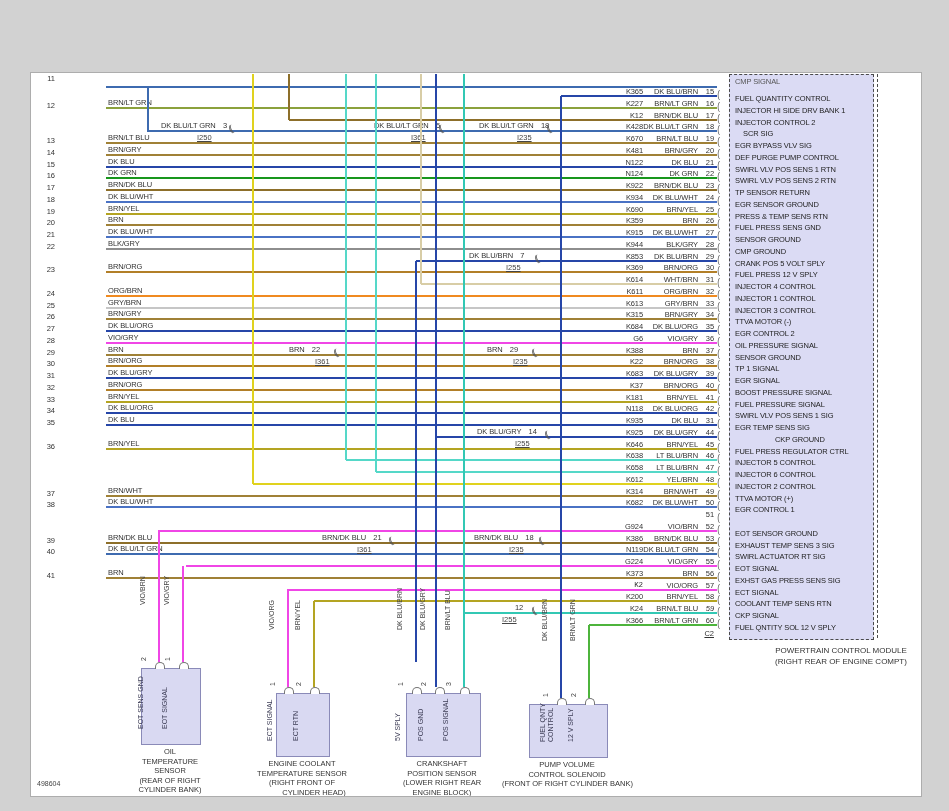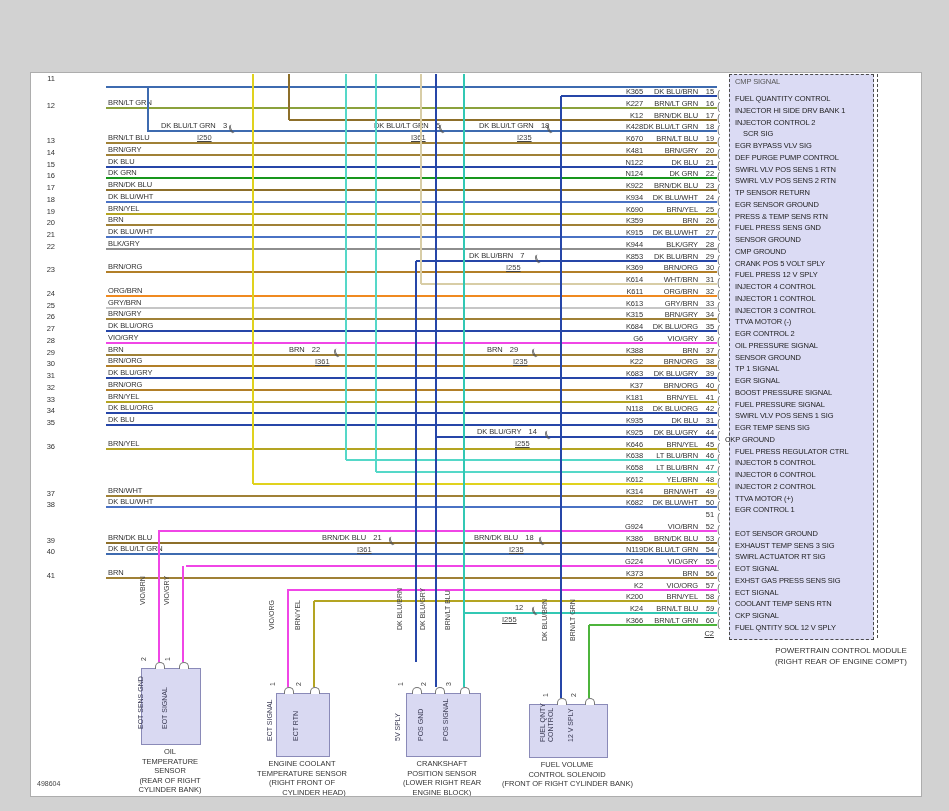--- a/index.html
+++ b/index.html
@@ -211,21 +211,21 @@
       <div class="lblR" style="right: 278px; top: 343px;">K935</div>
       <div class="lblR" style="right: 223px; top: 343px;">DK BLU</div>
       <div class="lblR" style="right: 207px; top: 343px;">31</div>
       <div class="brk" style="left: 686px; top: 346px;">(</div>
       <div class="sig" style="left: 704px; top: 350px;">EGR TEMP SENS SIG</div>
       <div class="hw" style="left: 405px; top: 362.75px; width: 281px; background: rgb(38, 70, 168);"></div>
       <div class="lblR" style="right: 278px; top: 354.75px;">K925</div>
       <div class="lblR" style="right: 223px; top: 354.75px;">DK BLU/GRY</div>
       <div class="lblR" style="right: 207px; top: 354.75px;">44</div>
       <div class="brk" style="left: 686px; top: 357.75px;">(</div>
-      <div class="sig" style="left: 694px; top: 361.75px;">CKP GROUND</div>
+      <div class="sig" style="left: 744px; top: 361.75px;">CKP GROUND</div>
       <div class="hw" style="left: 75px; top: 374.5px; width: 611px; background: rgb(180, 164, 34);"></div>
       <div class="lblR" style="right: 278px; top: 366.5px;">K646</div>
       <div class="lblR" style="right: 223px; top: 366.5px;">BRN/YEL</div>
       <div class="lblR" style="right: 207px; top: 366.5px;">45</div>
       <div class="brk" style="left: 686px; top: 369.5px;">(</div>
       <div class="sig" style="left: 704px; top: 373.5px;">FUEL PRESS REGULATOR CTRL</div>
       <div class="hw" style="left: 315px; top: 386.25px; width: 371px; background: rgb(85, 216, 200);"></div>
       <div class="lblR" style="right: 278px; top: 378.25px;">K638</div>
       <div class="lblR" style="right: 223px; top: 378.25px;">LT BLU/BRN</div>
       <div class="lblR" style="right: 207px; top: 378.25px;">46</div>
@@ -281,21 +281,21 @@
       <div class="lblR" style="right: 207px; top: 484px;">55</div>
       <div class="brk" style="left: 686px; top: 487px;">(</div>
       <div class="sig" style="left: 704px; top: 491px;">EOT SIGNAL</div>
       <div class="hw" style="left: 75px; top: 503.75px; width: 611px; background: rgb(160, 129, 54);"></div>
       <div class="lblR" style="right: 278px; top: 495.75px;">K373</div>
       <div class="lblR" style="right: 223px; top: 495.75px;">BRN</div>
       <div class="lblR" style="right: 207px; top: 495.75px;">56</div>
       <div class="brk" style="left: 686px; top: 498.75px;">(</div>
       <div class="sig" style="left: 704px; top: 502.75px;">EXHST GAS PRESS SENS SIG</div>
       <div class="hw" style="left: 257px; top: 515.5px; width: 429px; background: rgb(240, 70, 230);"></div>
-      <div class="lblR" style="right: 278px; top: 507.5px;">K2</div>
+      <div class="lblR" style="right: 278px; top: 507.5px; font-family: Liberation Mono, monospace;">K2</div>
       <div class="lblR" style="right: 223px; top: 507.5px;">VIO/ORG</div>
       <div class="lblR" style="right: 207px; top: 507.5px;">57</div>
       <div class="brk" style="left: 686px; top: 510.5px;">(</div>
       <div class="sig" style="left: 704px; top: 514.5px;">ECT SIGNAL</div>
       <div class="hw" style="left: 283px; top: 527.25px; width: 403px; background: rgb(180, 164, 34);"></div>
       <div class="lblR" style="right: 278px; top: 519.25px;">K200</div>
       <div class="lblR" style="right: 223px; top: 519.25px;">BRN/YEL</div>
       <div class="lblR" style="right: 207px; top: 519.25px;">58</div>
       <div class="brk" style="left: 686px; top: 522.25px;">(</div>
       <div class="sig" style="left: 704px; top: 526.25px;">COOLANT TEMP SENS RTN</div>
@@ -455,21 +455,21 @@
       <div class="rot" style="left: 371px; top: 659px;">5V SPLY</div>
       <div class="chev" style="left: 404px; top: 614px;"></div>
       <div class="rotw" style="left: 397px; top: 604px; width: 8px;">2</div>
       <div class="rotw" style="left: 396px; top: 548px;">DK BLU/GRY</div>
       <div class="rot" style="left: 394px; top: 659px;">POS GND</div>
       <div class="chev" style="left: 429px; top: 614px;"></div>
       <div class="rotw" style="left: 422px; top: 604px; width: 8px;">3</div>
       <div class="rotw" style="left: 421px; top: 548px;">BRN/LT BLU</div>
       <div class="rot" style="left: 419px; top: 659px;">POS SIGNAL</div>
       <div class="comp" style="left: 498px; top: 631px; width: 77px; height: 52px;"></div>
-      <div class="cap" style="left: 471px; top: 687px;">FUEL VOLUME</div>
+      <div class="cap" style="left: 471px; top: 687px;">PUMP VOLUME</div>
       <div class="cap" style="left: 471px; top: 696.5px;">CONTROL SOLENOID</div>
       <div class="cap" style="left: 471px; top: 706px;">(FRONT OF RIGHT CYLINDER BANK)</div>
       <div class="chev" style="left: 526px; top: 625px;"></div>
       <div class="rotw" style="left: 519px; top: 615px; width: 8px;">1</div>
       <div class="rotw" style="left: 518px; top: 559px;">DK BLU/BRN</div>
       <div class="rot" style="left: 516px; top: 660px;">FUEL QNTY</div>
       <div class="rot" style="left: 524px; top: 660px;">CONTROL</div>
       <div class="chev" style="left: 554px; top: 625px;"></div>
       <div class="rotw" style="left: 547px; top: 615px; width: 8px;">2</div>
       <div class="rotw" style="left: 546px; top: 559px;">BRN/LT GRN</div>

